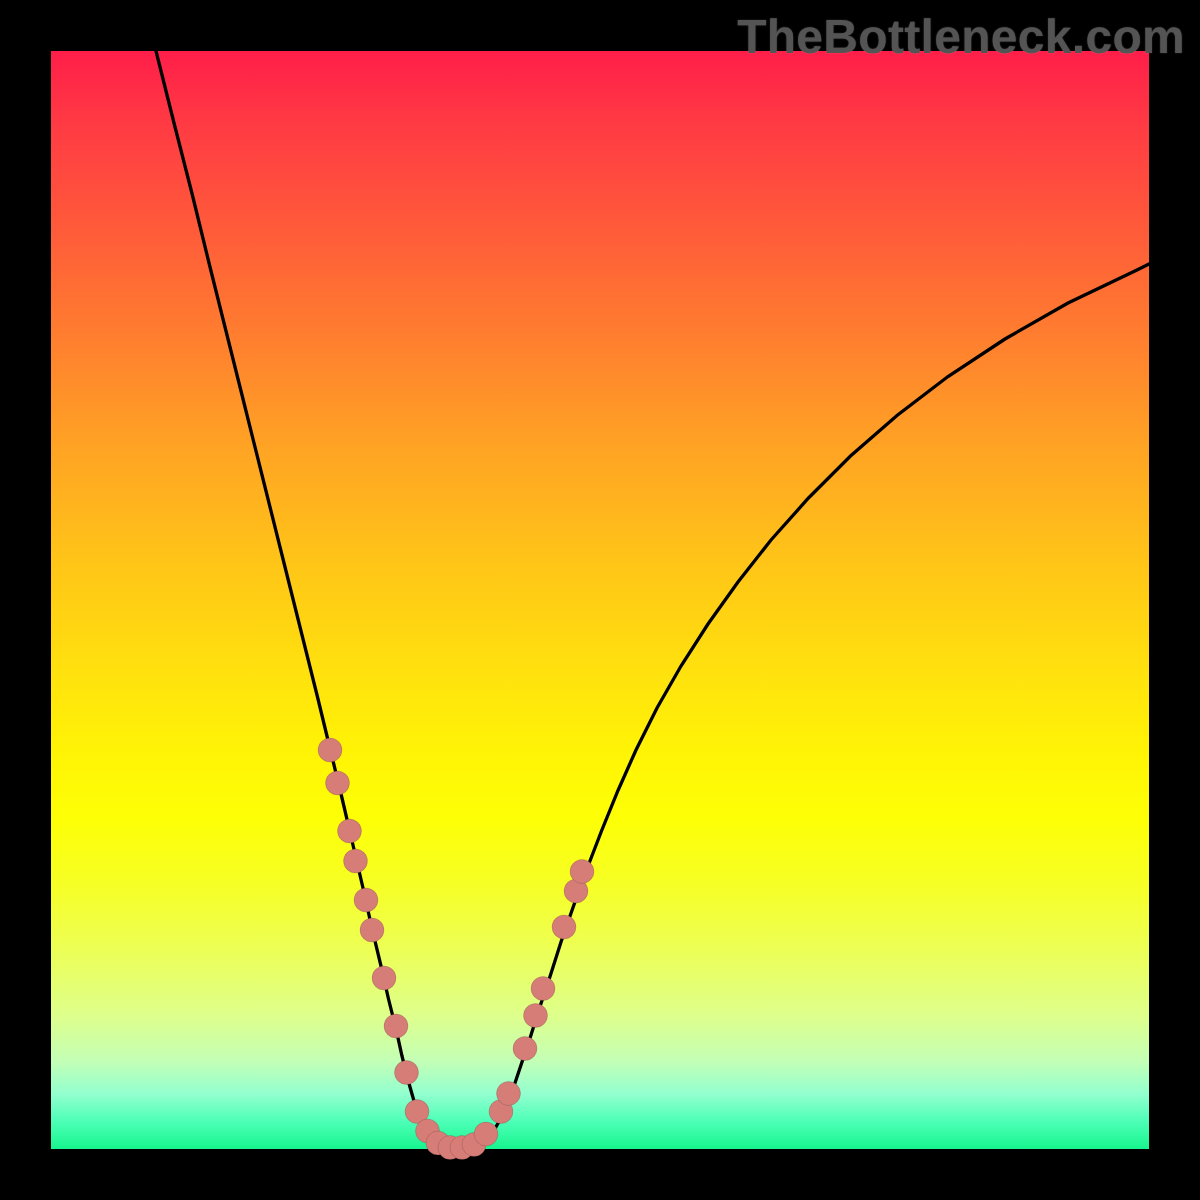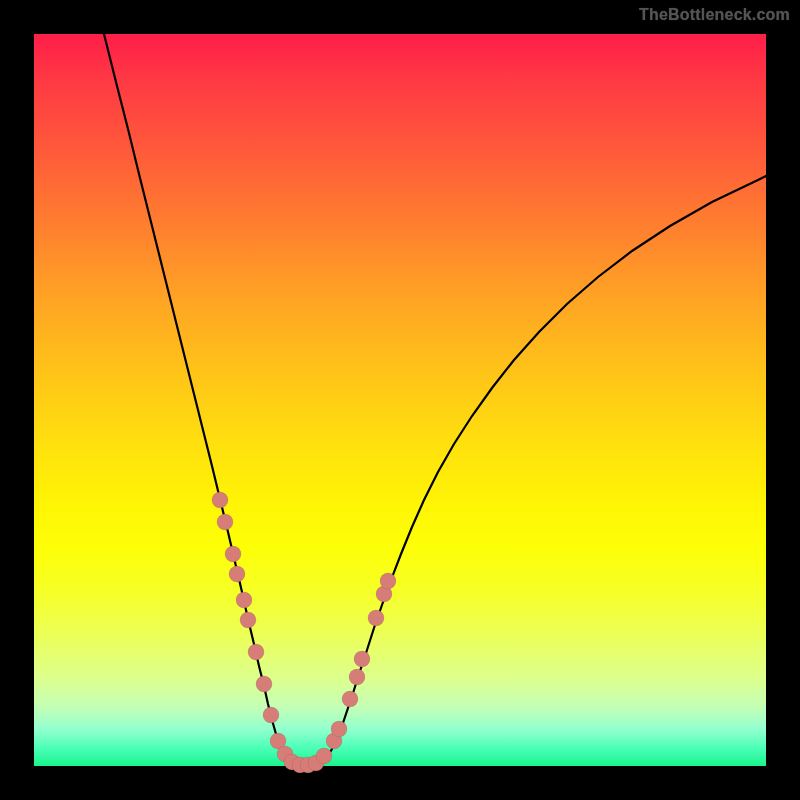--- a/index.html
+++ b/index.html
@@ -42,21 +42,21 @@
       #92ffcf 95%,
       #4dffb7 97.5%,
       #17f58e 100%
     );
   }
   .watermark {
     position: absolute;
     top: 6px;
     right: 10px;
     color: #545454;
-    font-size: 16px;
+    font-size: 32px;
     font-weight: 600;
     letter-spacing: 0.2px;
     text-shadow: 0 0 1px rgba(255,255,255,0.25);
   }
   svg.curve {
     position: absolute;
     left: 0;
     top: 0;
     width: 732px;
     height: 732px;

